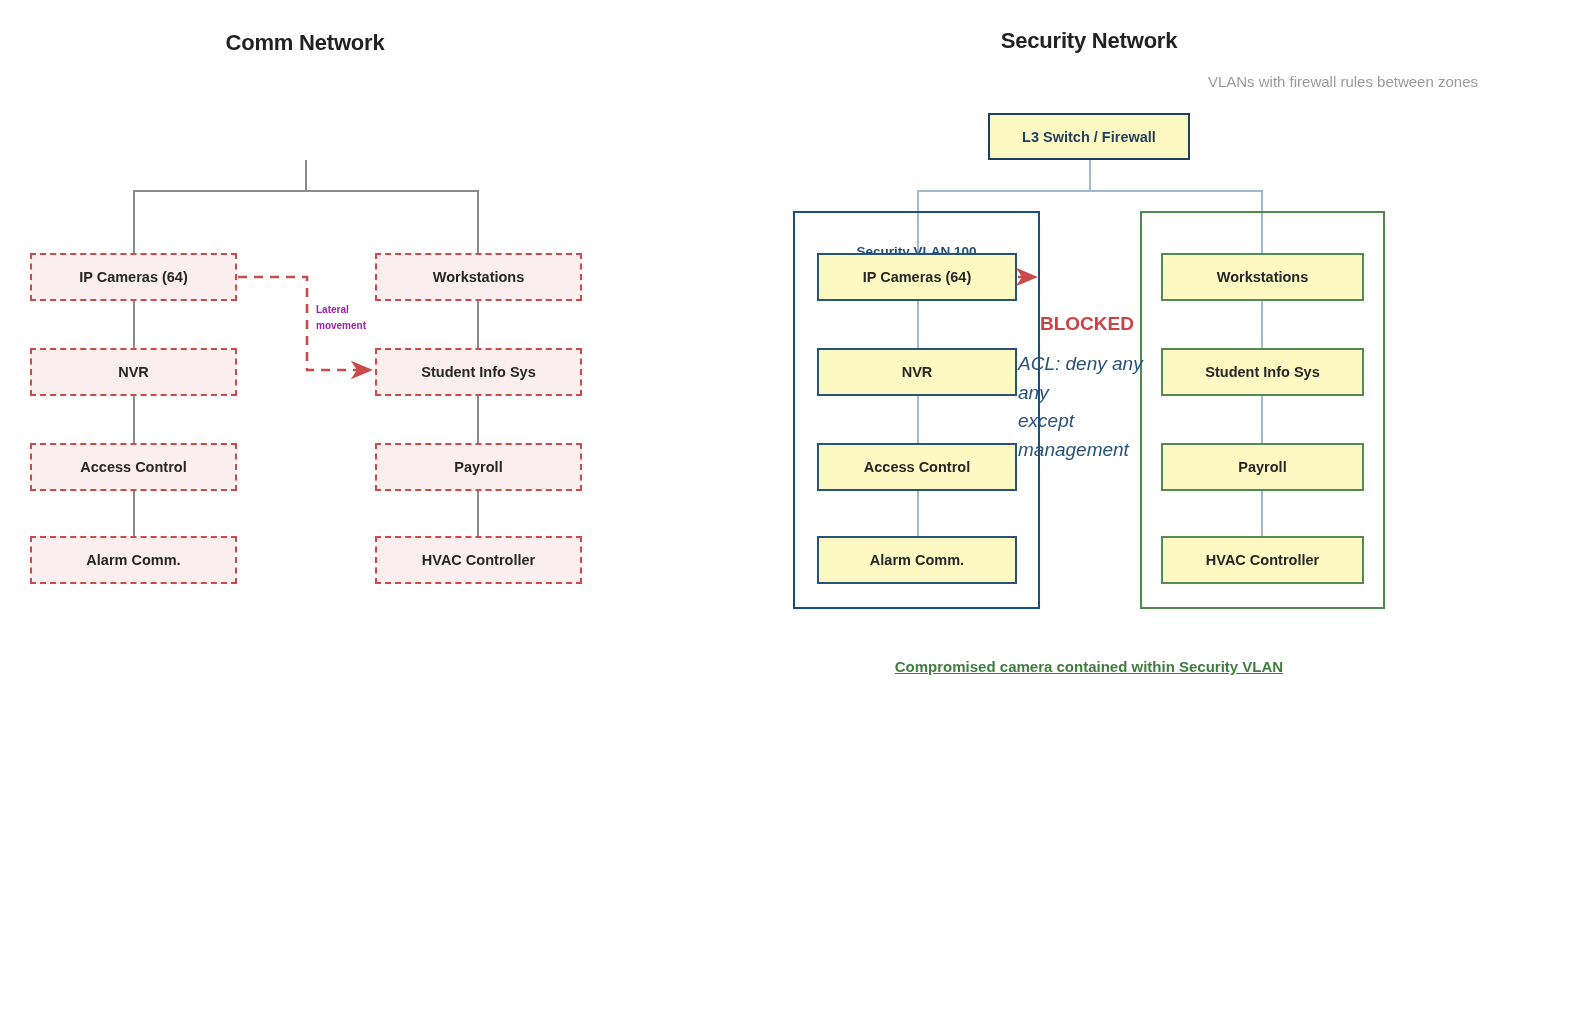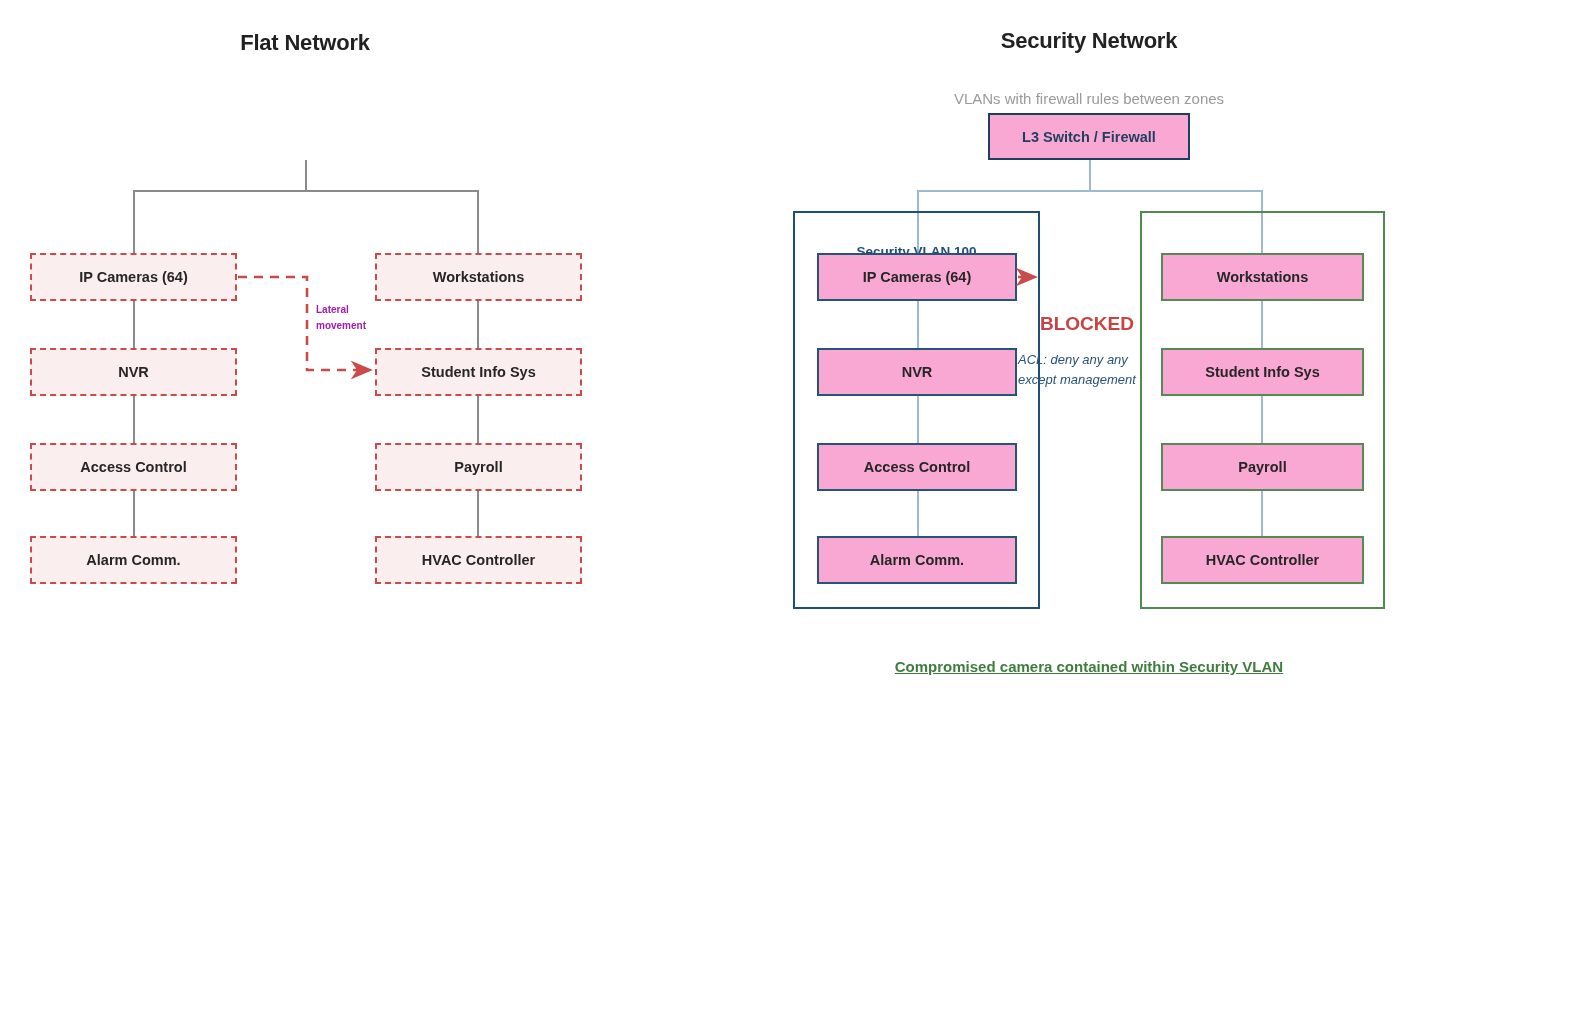--- a/index.html
+++ b/index.html
@@ -52,21 +52,21 @@
   .node {
     position: absolute;
     box-sizing: border-box;
     display: flex;
     align-items: center;
     justify-content: center;
     font-size: 14.5px;
     font-weight: bold;
     color: #262626;
     text-align: center;
-    background: #f9a8d4;
+    background: #fef9c3;
   }
   .node.root-flat {
     border: 2.5px solid #3a3a3a;
     background: #ffffff;
   }
   .node.danger {
     border: 2.5px dashed #cb4a4a;
     background: #fbeeee;
   }
   .node.vlan-sec {
@@ -124,37 +124,37 @@
   }
   .annot-blocked {
     position: absolute;
     font-size: 19px;
     font-weight: bold;
     color: #cc4141;
     white-space: nowrap;
   }
   .annot-acl {
     position: absolute;
-    font-size: 13px;
+    font-size: 19px;
     font-style: italic;
     color: #27527a;
     line-height: 1.5;
     width: 150px;
   }
   .caption-red   { color: #c0392b; }
   .caption-green { color: #3f7d3f; }
 </style>
 </head>
 <body>
 
 <div class="canvas">
 
   <div class="panel" id="panel-flat">
 
-    <div class="panel-title" style="left:0; top:30px; width:610px;">Flat Network</div>
+    <div class="panel-title" style="left:0; top:30px; width:610px;">Comm Network</div>
 
 
 
     <div class="line v" style="left:305px; top:160px; height:30px;"></div>
     <div class="line h" style="left:133px; top:190px; width:345px;"></div>
     <div class="line v" style="left:133px; top:190px; height:64px;"></div>
     <div class="line v" style="left:477px; top:190px; height:64px;"></div>
 
     <div class="line v" style="left:133px; top:301px; height:47px;"></div>
     <div class="line v" style="left:133px; top:396px; height:47px;"></div>
@@ -178,21 +178,21 @@
       <span>Lateral</span><br>
       <span>movement</span>
     </div>
 
   </div>
 
   <div class="panel" id="panel-seg">
 
     <div class="panel-title" style="left:0; top:28px; width:778px;">Security Network</div>
 
-    <div class="panel-subtitle" style="left:0; top:90px; width:778px;">VLANs with firewall rules between zones</div>
+    <div class="panel-subtitle" style="left:0; top:73px; width:778px;text-align:right;">VLANs with firewall rules between zones</div>
 
     <div class="node root-seg" style="left:288px; top:113px; width:202px; height:47px;">L3 Switch / Firewall</div>
 
     <div class="line v blue" style="left:389px; top:160px; height:30px;"></div>
     <div class="line h blue" style="left:217px; top:190px; width:345px;"></div>
     <div class="line v blue" style="left:217px; top:190px; height:64px;"></div>
     <div class="line v blue" style="left:561px; top:190px; height:64px;"></div>
 
     <div class="vlan-group sec" style="left:93px; top:211px; width:247px; height:398px;">
       <div class="vlan-label sec" style="top:12px;margin-top:19px;">Security VLAN 100</div>

